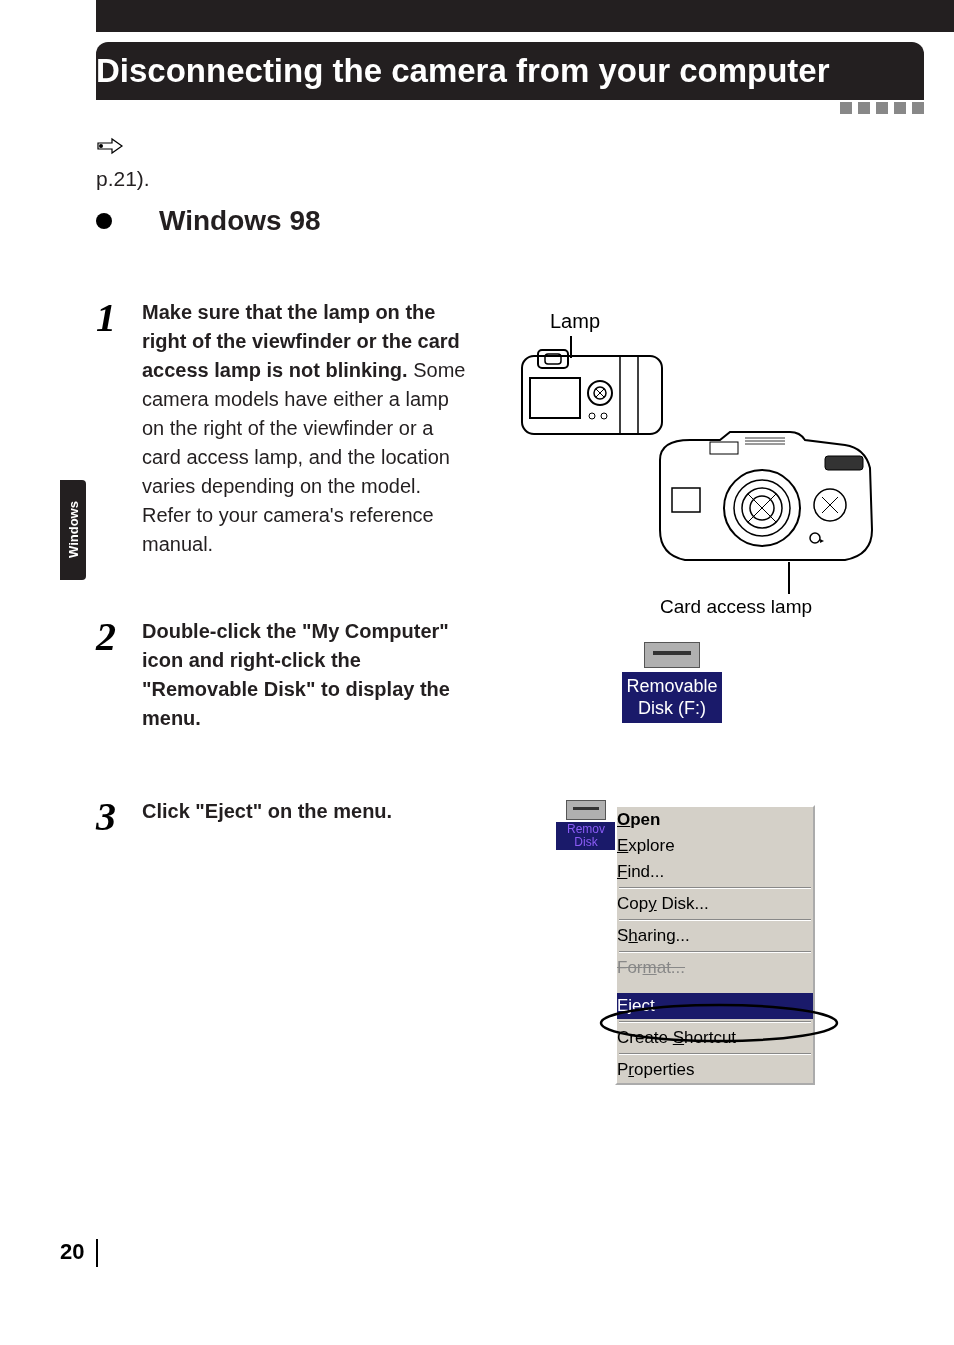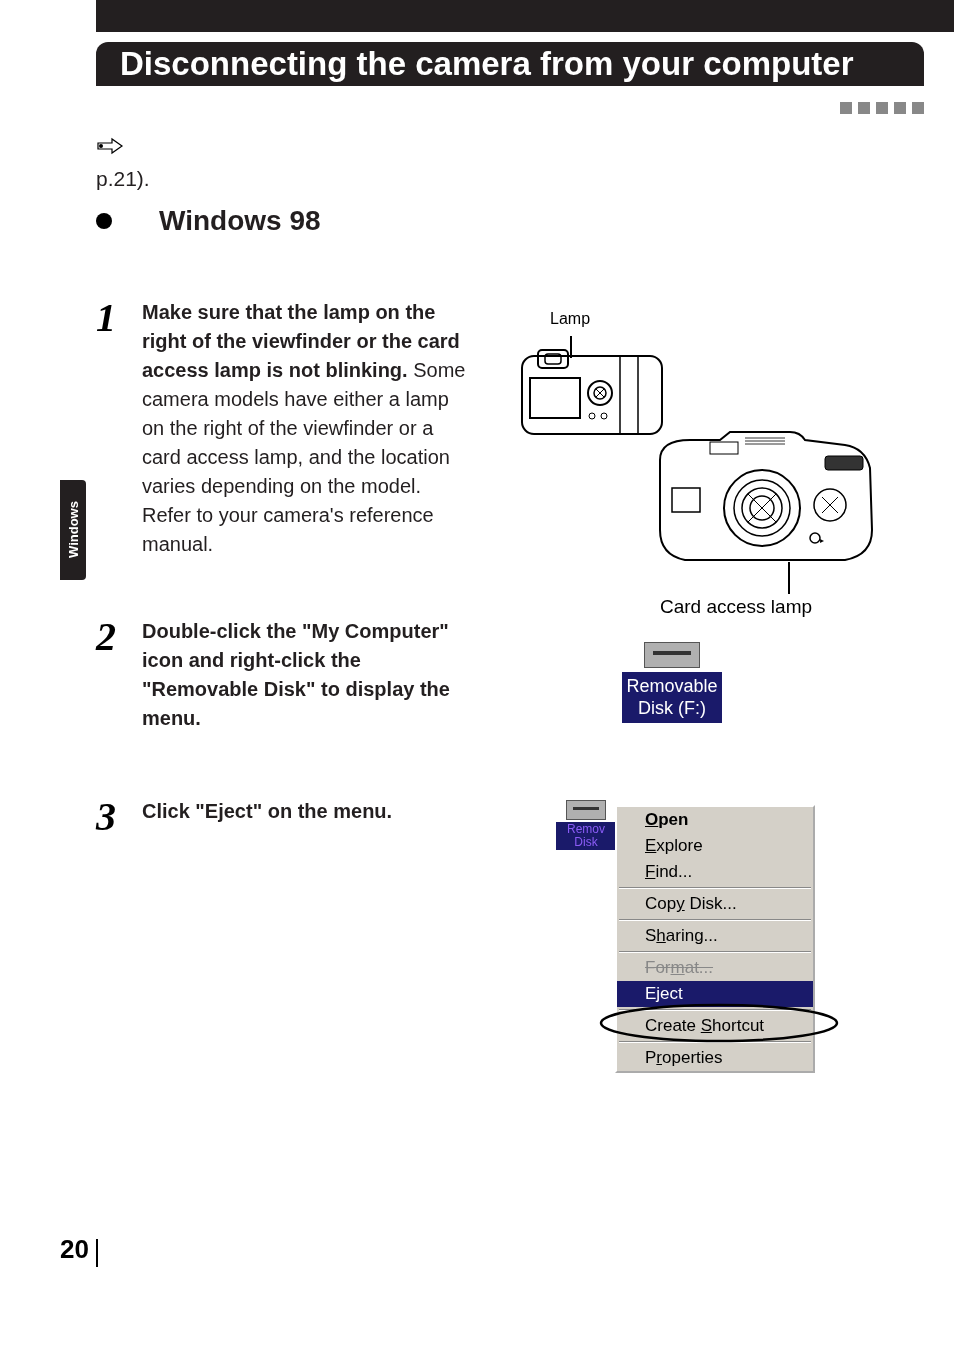--- a/index.html
+++ b/index.html
@@ -12,26 +12,25 @@
     }
     .top-black {
       position: absolute;
       top: 0; left: 96px;
       width: 858px; height: 32px;
       background: #231f20;
     }
     .title-bar {
       position: absolute;
       top: 42px; left: 96px;
-      width: 828px; height: 44px;
+      width: 828px; height: 58px;
       background: #231f20;
       border-radius: 12px 12px 0 0;
       display: flex;
       align-items: center;
-      padding-left: 24px;
     }
     .title-bar span {
       color: #fff;
       font-weight: bold;
       font-size: 33px;
       font-family: Arial, Helvetica, sans-serif;
     }
     .dots {
       position: absolute;
       top: 102px; right: 30px;
@@ -111,40 +110,40 @@
       color: #fff;
       font-size: 13px;
       font-weight: bold;
       display: flex;
       align-items: center;
       justify-content: center;
     }
     .page-num {
       position: absolute;
       bottom: 80px; left: 60px;
-      font-size: 26px;
+      font-size: 22px;
       font-weight: 900;
       font-family: Arial, sans-serif;
     }
     .page-line {
       position: absolute;
       bottom: 78px; left: 96px;
       width: 2px; height: 28px;
       background: #000;
     }
     
     .lamp-area {
       position: absolute;
       top: 300px; left: 510px;
       width: 370px; height: 320px;
     }
     .lamp-label {
       position: absolute;
       top: 10px; left: 40px;
-      font-size: 16px;
+      font-size: 20px;
     }
     .small-camera {
       position: absolute;
       top: 48px; left: 10px;
       width: 145px; height: 95px;
     }
     .small-camera svg { width: 100%; height: 100%; }
     .big-camera {
       position: absolute;
       top: 130px; left: 140px;
@@ -201,31 +200,32 @@
     .context-menu {
       position: absolute;
       top: 805px; left: 615px;
       width: 200px;
       background: #d4d0c8;
       border: 2px outset #fff;
       font-size: 17px;
       font-family: Tahoma, Arial, sans-serif;
     }
     .context-menu .item {
-      padding: 3px 28px;
+      padding: 3px 0;
       border-bottom: none;
     }
     .context-menu .sep {
       border-top: 1px solid #888;
       border-bottom: 1px solid #fff;
       margin: 2px 2px;
     }
     .context-menu .highlight {
       background: #1a1a6a;
       color: #fff;
+      margin-top: 12px;
     }
     .context-menu .strike {
       text-decoration: line-through;
       color: #888;
     }
     .context-menu .underline {
       text-decoration: underline;
     }
     .remov-icon {
       position: absolute;

